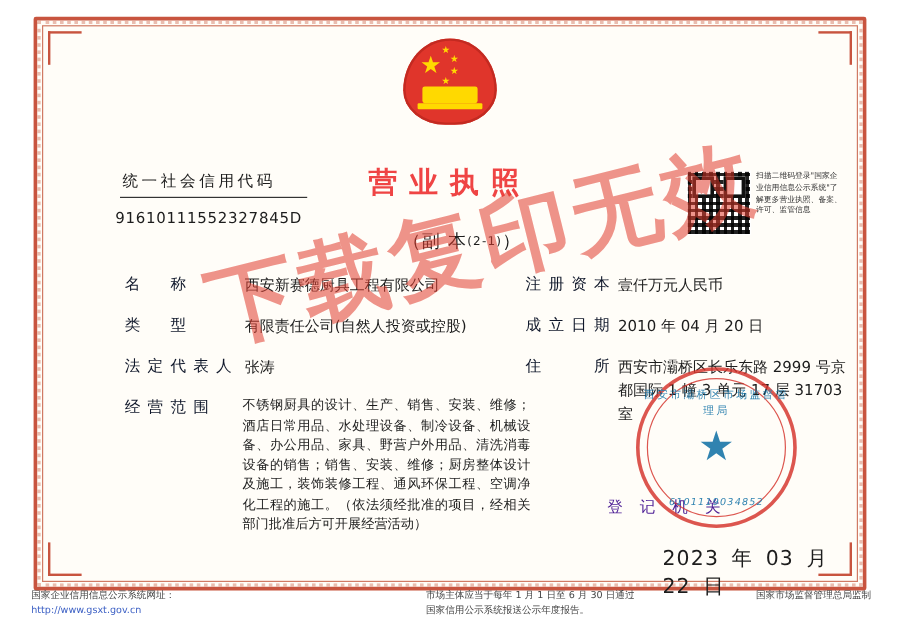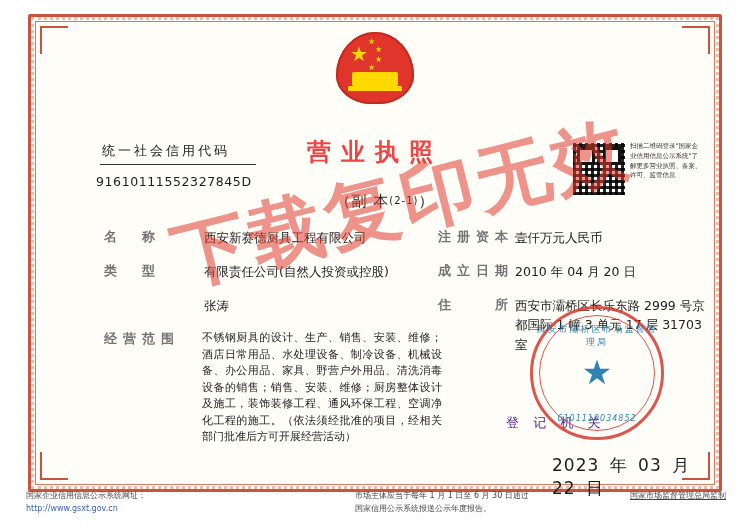--- a/index.html
+++ b/index.html
@@ -112,23 +112,22 @@
   }
   .qr-note{
     position:absolute;right:20px;top:128px;width:72px;
     font-size:6.5px;line-height:1.5;color:#333;
   }
 
   
   .fields{position:absolute;left:0;top:214px;width:694px;}
   .row{position:relative;min-height:26px;}
   .lbl{
-    position:absolute;font-size:13px;color:#737373;
+    position:absolute;font-size:13px;color:#0f172a;
     letter-spacing:6px;
-    font-weight:bold;
   }
   .val{
     position:absolute;font-size:12.5px;color:#1d1d1d;line-height:1.55;
   }
   .col-l-label{left:76px;}
   .col-l-val{left:176px;width:230px;}
   .col-r-label{left:410px;}
   .col-r-val{left:487px;width:200px;}
 
   .scope-val{left:174px;width:240px;font-size:11px;line-height:1.5;text-align:justify;}
@@ -173,21 +172,21 @@
   }
 
   
   .footer{
     position:absolute;left:0;right:0;bottom:6px;height:34px;
     font-size:8px;color:#444;
   }
   .f-left{position:absolute;left:26px;top:0;line-height:1.6;}
   .f-left a{color:#3b5fc4;text-decoration:none;}
   .f-center{position:absolute;left:355px;top:0;line-height:1.6;}
-  .f-right{position:absolute;right:24px;top:0;text-align:right;line-height:1.6;text-decoration:underline;}
+  .f-right{position:absolute;right:24px;top:0;text-align:right;line-height:1.6;}
 </style>
 </head>
 <body>
 
 <div class="cert">
   <div class="border-outer"></div>
   <div class="border-dots"></div>
   <div class="border-inner"></div>
   <div class="corner tl"></div>
   <div class="corner tr"></div>
@@ -224,20 +223,21 @@
       <div class="lbl col-r-label">注册资本</div>
       <div class="val col-r-val">壹仟万元人民币</div>
     </div>
     <div class="row" style="height:34px;">
       <div class="lbl col-l-label">类　型</div>
       <div class="val col-l-val">有限责任公司(自然人投资或控股)</div>
       <div class="lbl col-r-label">成立日期</div>
       <div class="val col-r-val">2010 年 04 月 20 日</div>
     </div>
     <div class="row" style="height:34px;">
+      <div class="lbl col-l-label">法定代表人</div>
       <div class="val col-l-val">张涛</div>
       <div class="lbl col-r-label">住　　所</div>
       <div class="val col-r-val">西安市灞桥区长乐东路 2999 号京都国际 1 幢 3 单元 17 层 31703 室</div>
     </div>
     <div class="row" style="height:110px;">
       <div class="lbl col-l-label">经营范围</div>
       <div class="val scope-val">不锈钢厨具的设计、生产、销售、安装、维修；酒店日常用品、水处理设备、制冷设备、机械设备、办公用品、家具、野营户外用品、清洗消毒设备的销售；销售、安装、维修；厨房整体设计及施工，装饰装修工程、通风环保工程、空调净化工程的施工。（依法须经批准的项目，经相关部门批准后方可开展经营活动）</div>
     </div>
   </div>
 

